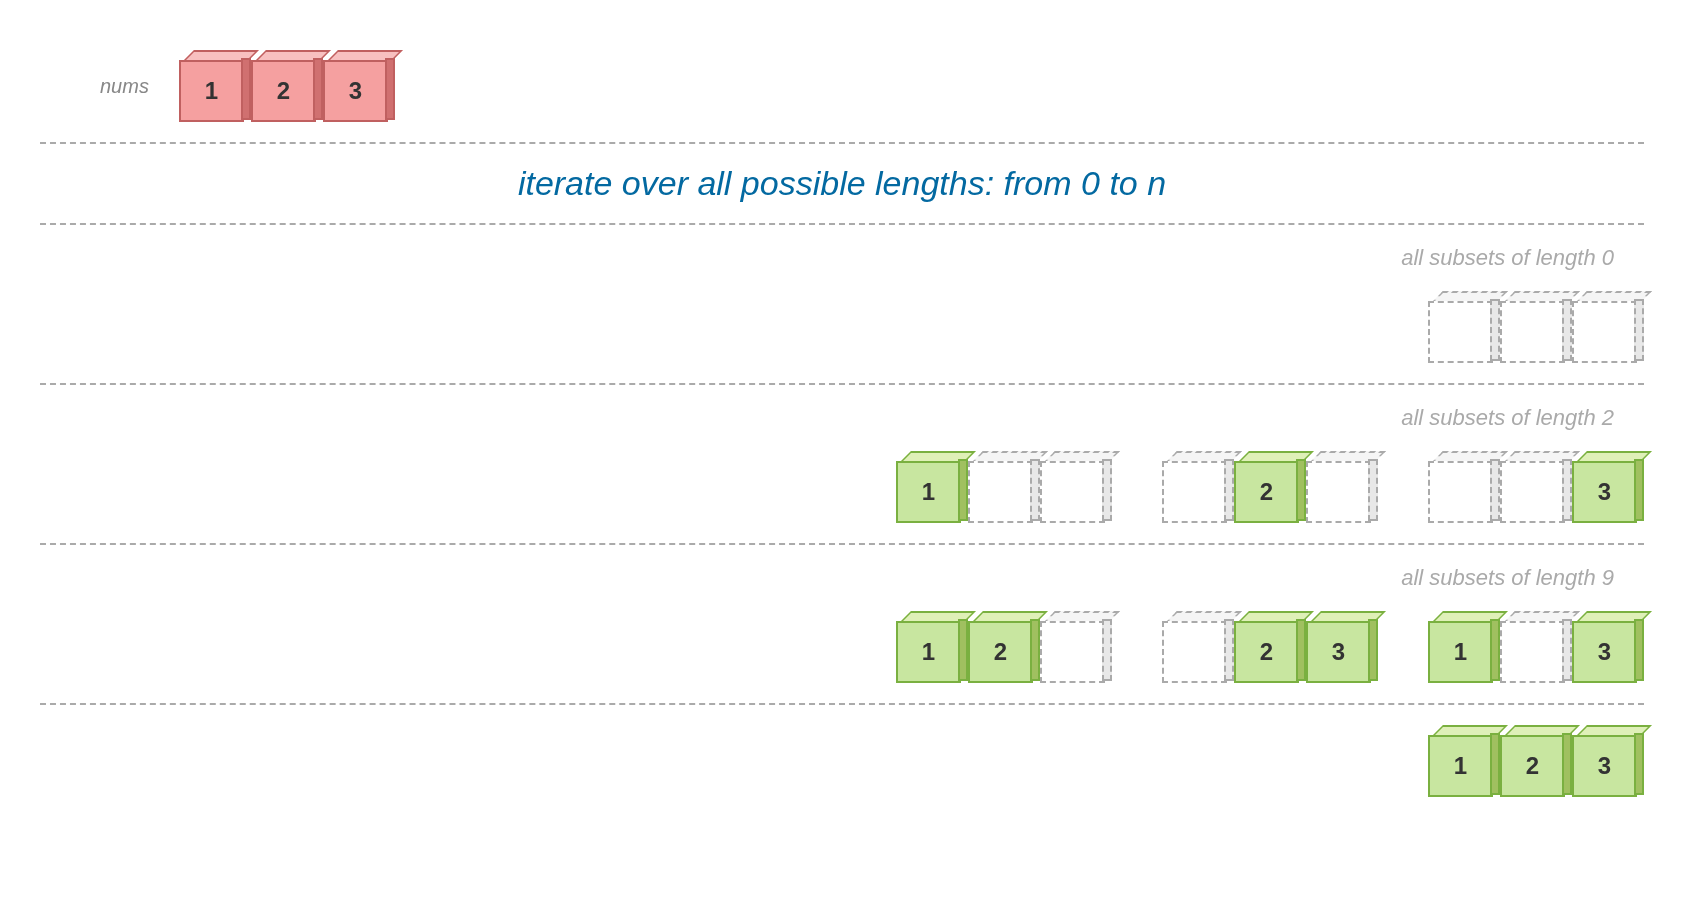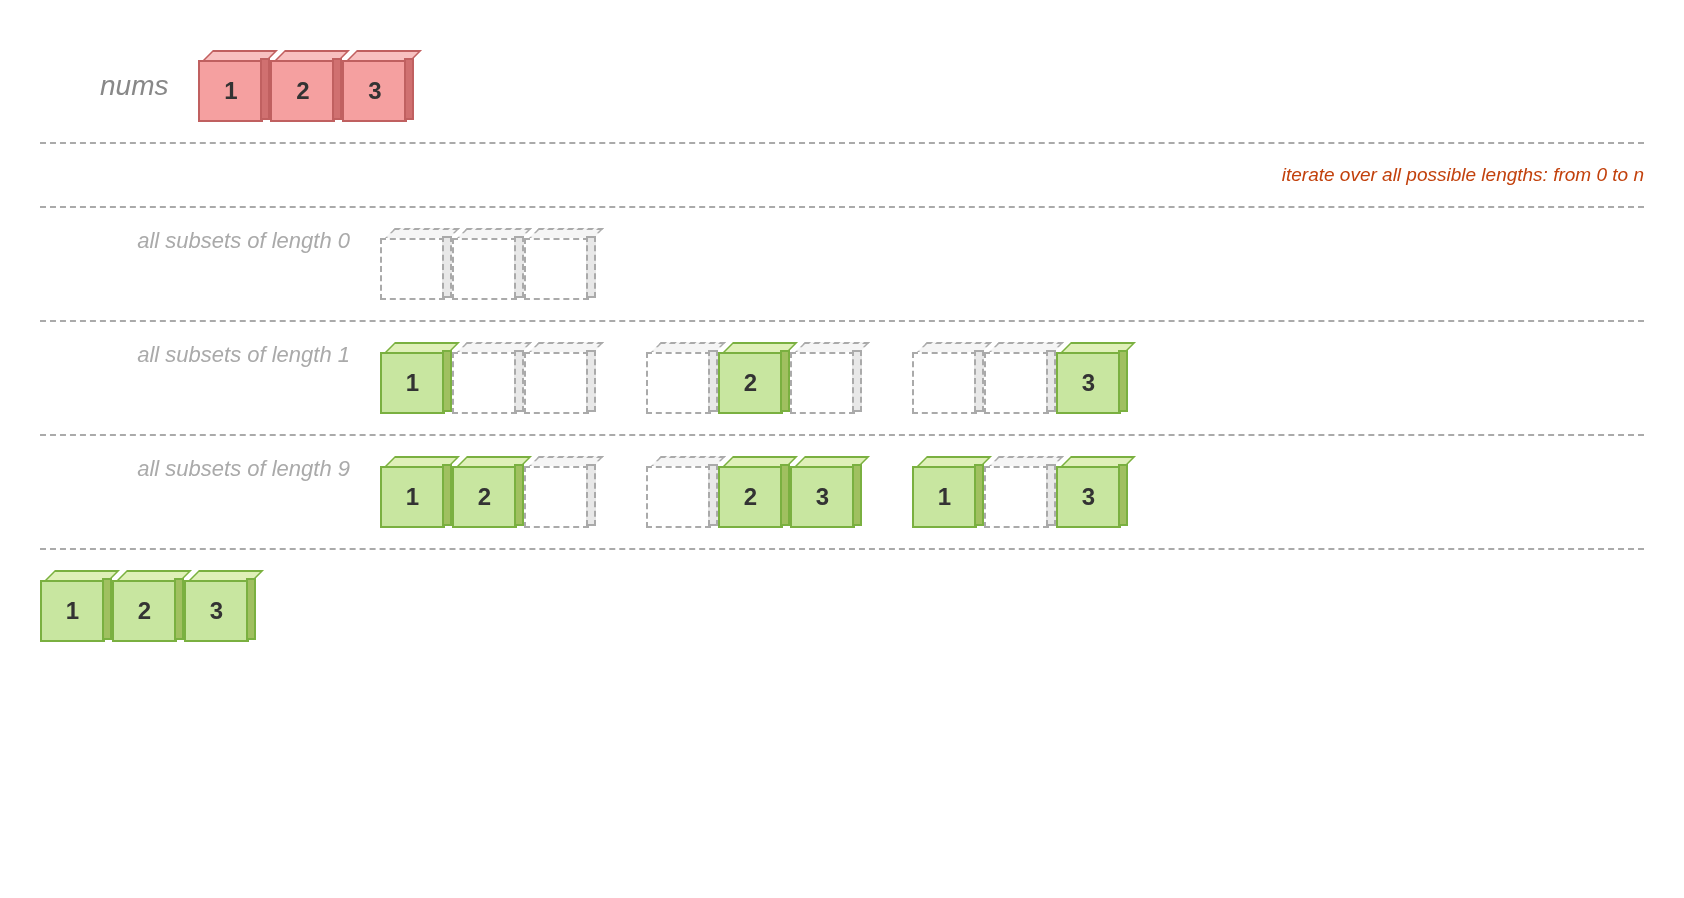--- a/index.html
+++ b/index.html
@@ -27,21 +27,21 @@
 
     
     .top-section {
       display: flex;
       align-items: center;
       gap: 30px;
       padding: 20px 0 20px 60px;
     }
 
     .nums-label {
-      font-size: 28px;
+      font-size: 20px;
       color: #888;
       font-style: italic;
     }
 
     
     .box-3d-pink {
       display: flex;
       gap: 0;
     }
 
@@ -151,36 +151,37 @@
       top: 8px;
       right: 0;
       width: 10px;
       height: 62px;
       background: #e8e8e8;
       border: 2px dashed #aaa;
     }
 
     
     .iterate-text {
-      text-align: right;
+      text-align: center;
       padding: 20px 0;
-      font-size: 19px;
-      color: #c2410c;
+      font-size: 34px;
+      color: #0369a1;
       font-style: italic;
     }
 
     
     .section {
       padding: 20px 0;
     }
 
     .section-content {
       display: flex;
-      align-items: flex-start;
-      gap: 0;
+      align-items: flex-end;
+      gap: 10px;
+      flex-direction: column;
     }
 
     .section-label {
       font-size: 22px;
       color: #aaa;
       font-style: italic;
       width: 340px;
       text-align: right;
       padding-right: 30px;
       padding-bottom: 10px;
@@ -251,21 +252,21 @@
                 <div class="face-front"></div>
                 <div class="face-side"></div>
               </div>
             </div>
           </div>
         </div>
       </div>
       <hr class="divider">
       <div class="section">
         <div class="section-content">
-          <span class="section-label">all subsets of length 1</span>
+          <span class="section-label">all subsets of length 2</span>
           <div class="subsets-row">
             <div class="array-3d">
               <div class="cell-3d cell-green">
                 <div class="face-top"></div>
                 <div class="face-front">1</div>
                 <div class="face-side"></div>
               </div>
               <div class="cell-3d cell-dashed">
                 <div class="face-top"></div>
                 <div class="face-front"></div>

